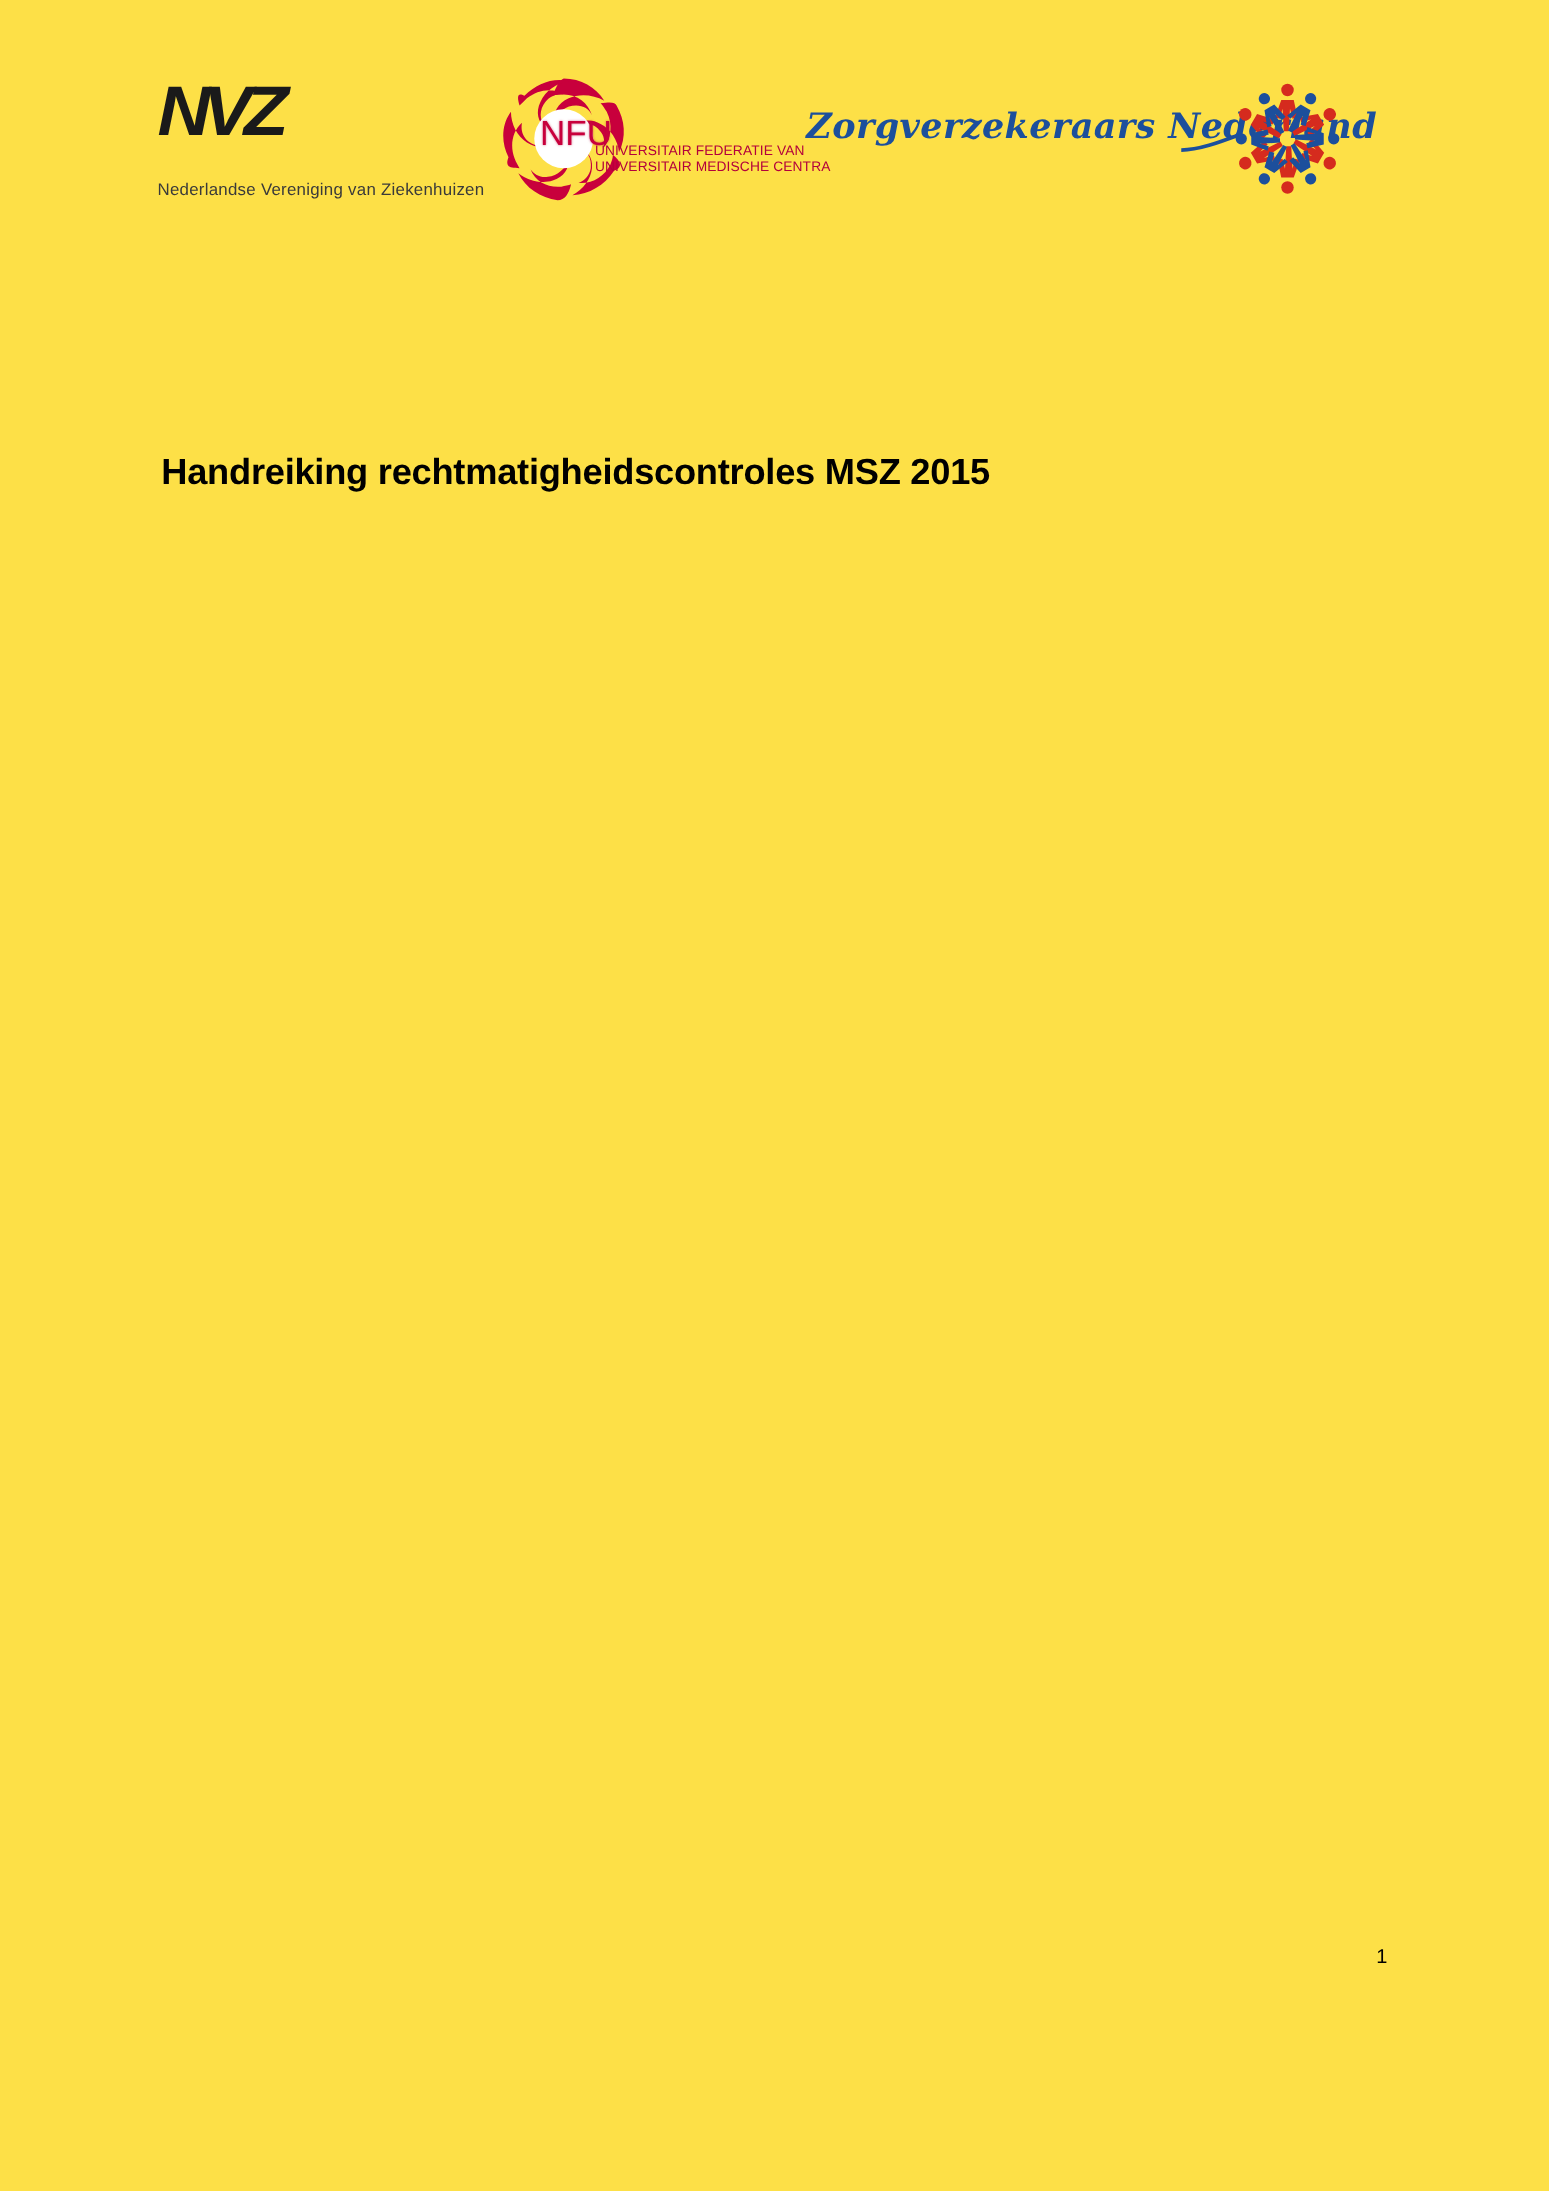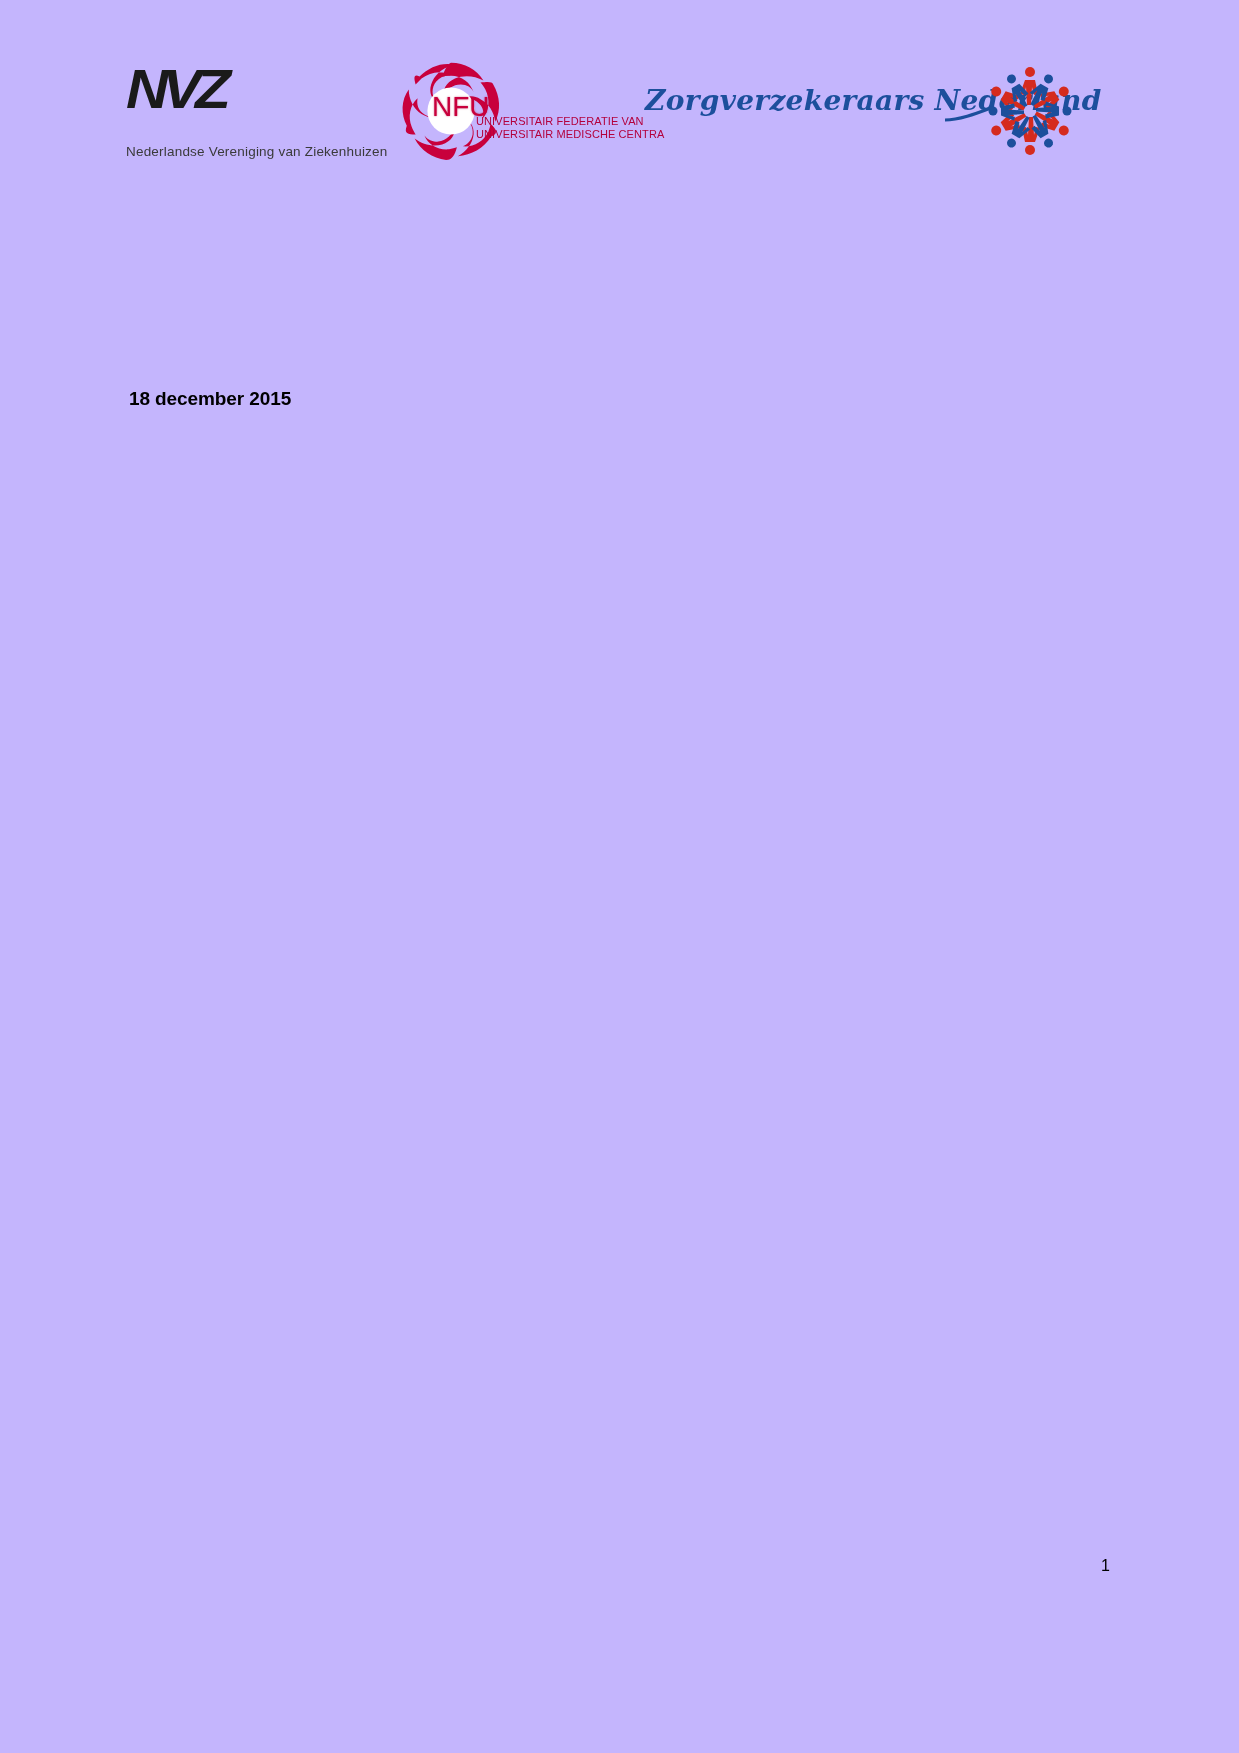--- a/index.html
+++ b/index.html
@@ -8,21 +8,21 @@
     background: #ffffff;
   }
   body {
     font-family: "Liberation Sans", sans-serif;
     color: #000000;
   }
   .page {
     position: relative;
     width: 1239px;
     height: 1753px;
-    background: #c4b5fd;
+    background: #fde047;
     overflow: hidden;
     box-sizing: border-box;
   }
 
   
   .logo-bar {
     position: absolute;
     left: 0;
     top: 0;
     width: 1239px;
@@ -258,18 +258,18 @@
                 <path d="M50.5 26 h9 l3 13 -4 1 -2-7 -1 16 -3.5 0 -1-16 -2 7 -3.5-1z"></path>
               </g>
           </g>
         </g>
       </svg>
     </div>
 
   </div>
 
   <div class="title-block">
-    <div class="doc-date">18 december 2015</div>
+    <h1 class="doc-title">Handreiking rechtmatigheidscontroles MSZ 2015</h1>
   </div>
 
   <div class="page-number">1</div>
 
 </div>
 
 </body></html>

